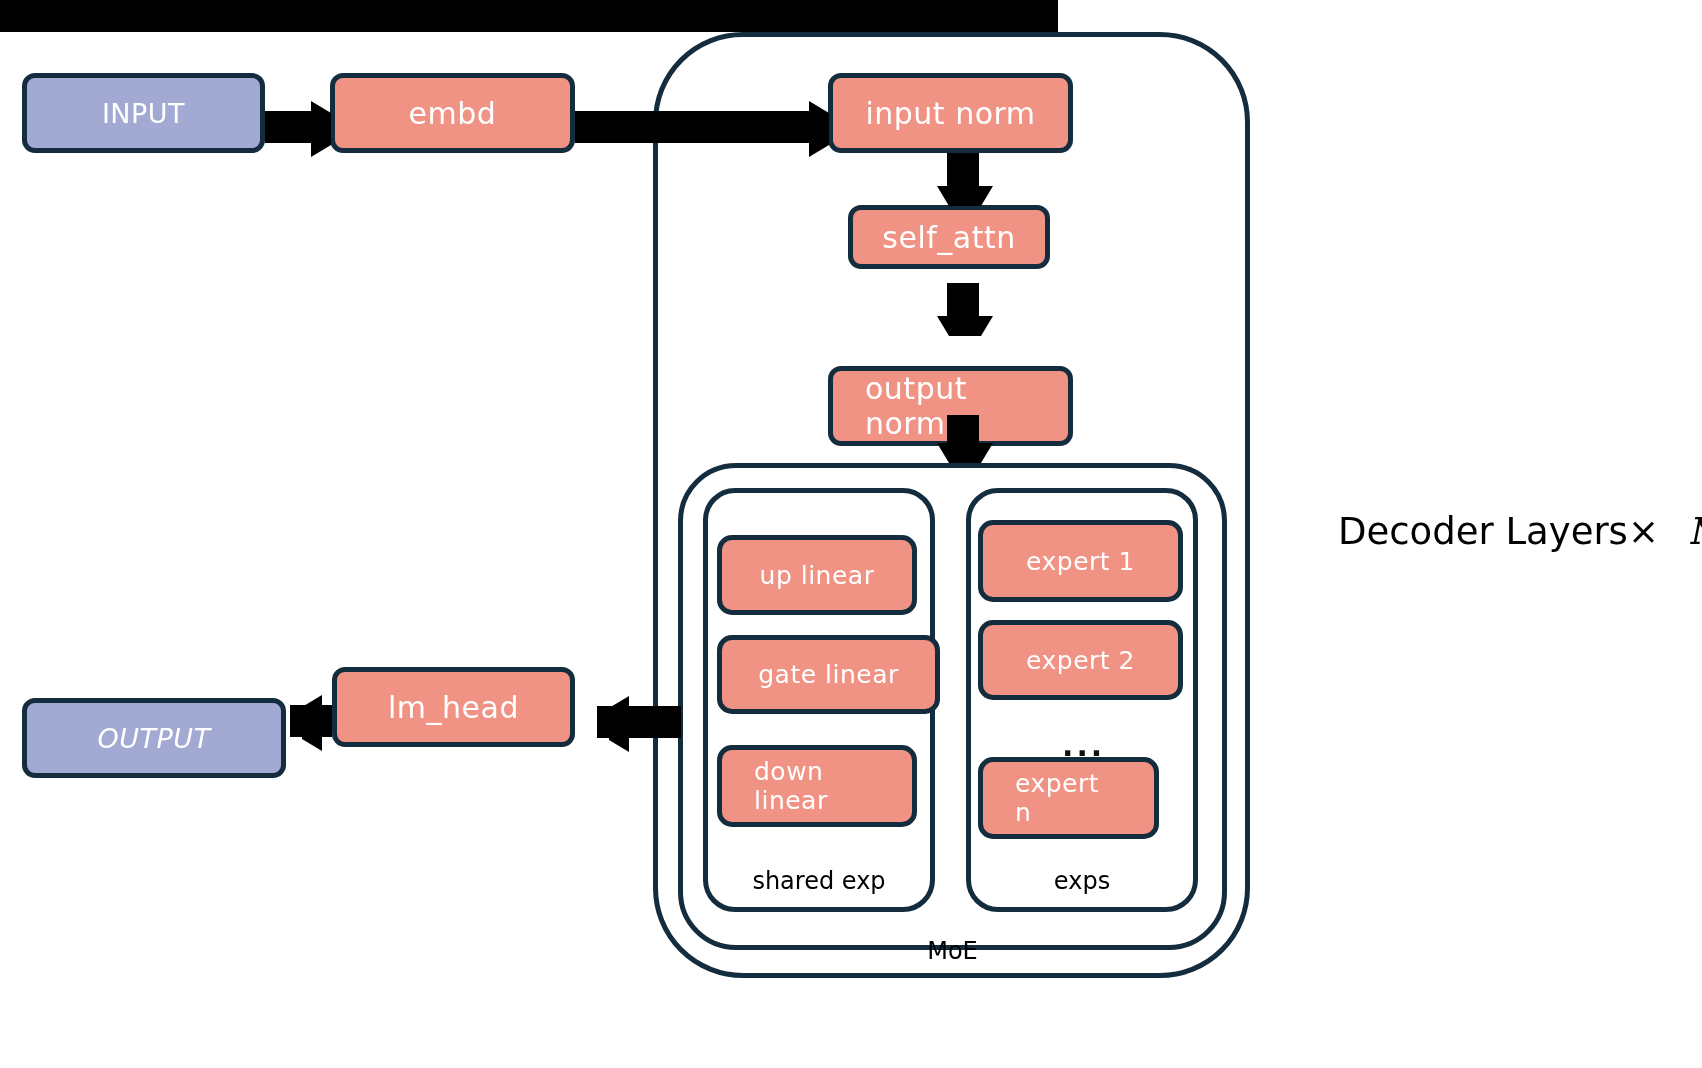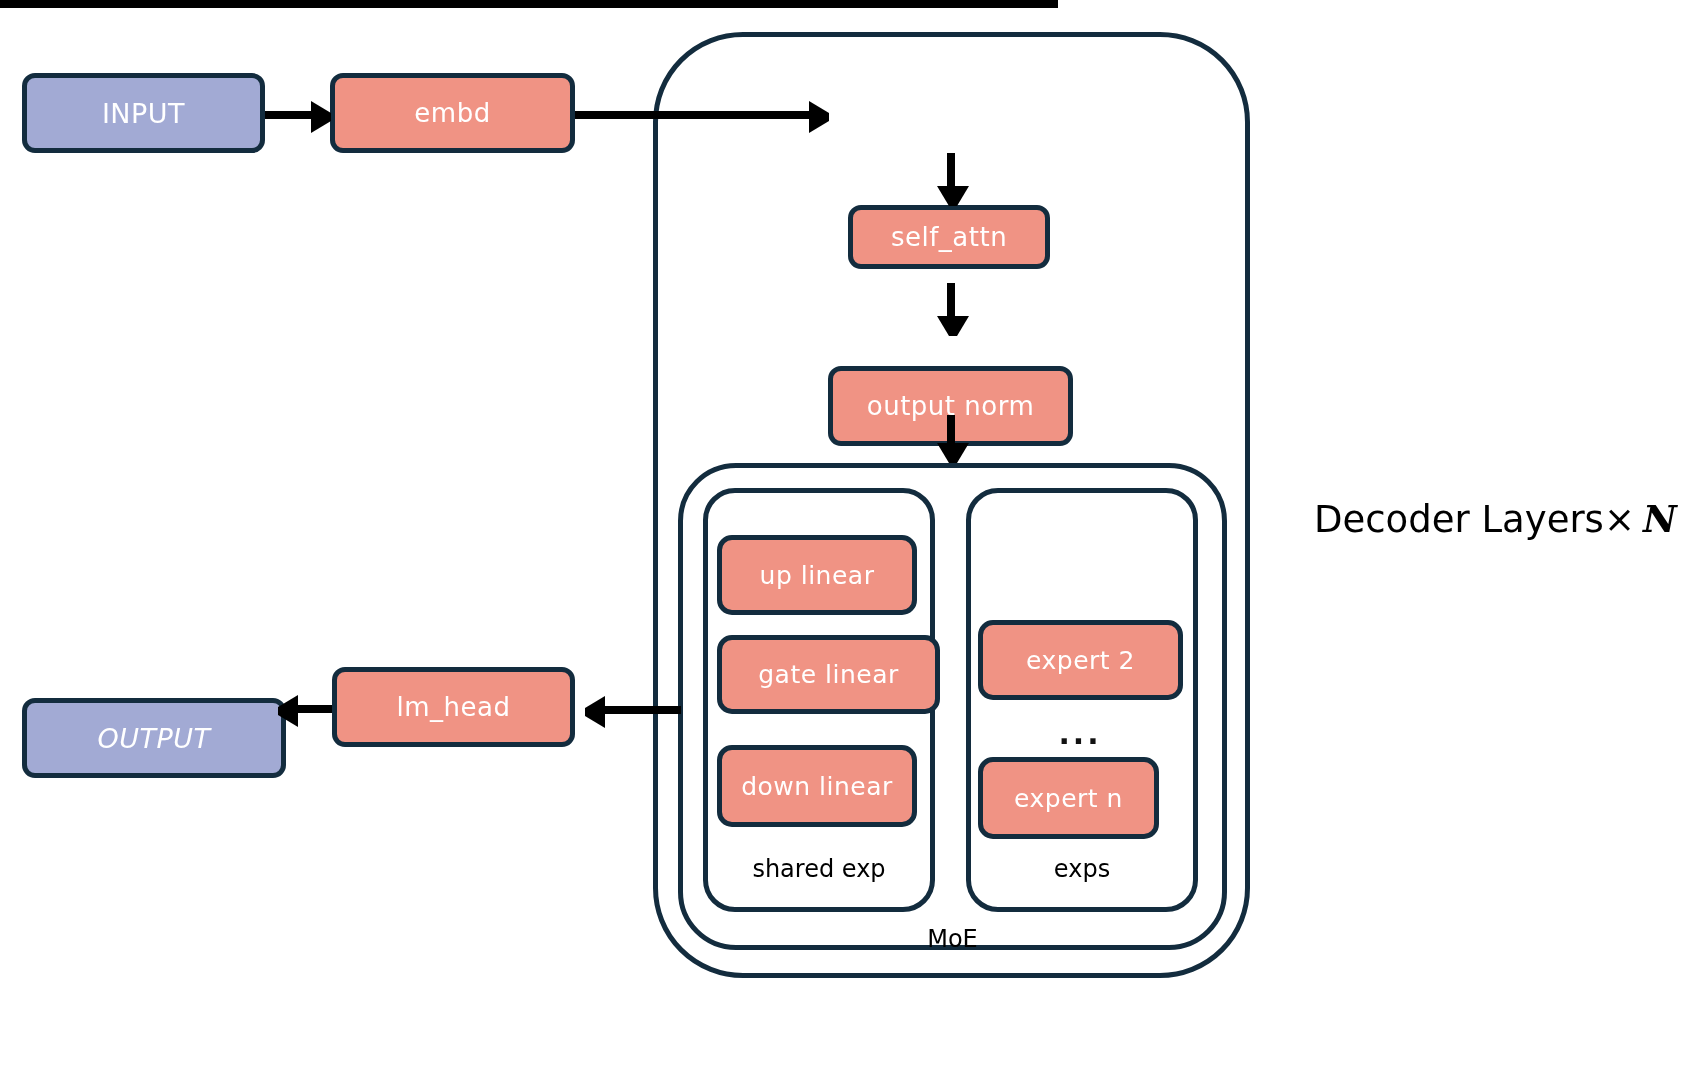--- a/index.html
+++ b/index.html
@@ -3,29 +3,29 @@
 <meta charset="utf-8">
 <style>
   :root{
     --block-fill:#F09384;
     --io-fill:#A2AAD4;
     --border:#132C3E;
     --arrow:#000000;
     --text-light:#FFFFFF;
     --text-dark:#000000;
   }
-  *{margin:0;padding:4px;box-sizing:border-box;}
+  *{margin:0;padding:16px;box-sizing:border-box;}
   html,body{width:1702px;height:1068px;background:#ffffff;overflow:hidden;
     font-family:"DejaVu Sans","Liberation Sans",sans-serif;}
   .stage{position:absolute;left:0;top:0;width:1702px;height:1068px;background:#fff;}
 
   
   .node{position:absolute;display:flex;align-items:center;justify-content:center;
     border:5px solid var(--border);border-radius:13px;
-    color:var(--text-light);font-size:26px;font-weight:500;letter-spacing:.5px;}
+    color:var(--text-light);font-size:30px;font-weight:500;letter-spacing:.5px;}
   .node.red{background:var(--block-fill);}
   .node.purple{background:var(--io-fill);font-size:27px;}
 
   
   .container{position:absolute;border:5px solid var(--border);background:transparent;}
   .decoder-box{left:653px;top:32px;width:597px;height:946px;border-radius:90px;}
   .moe-box{left:678px;top:463px;width:549px;height:487px;border-radius:58px;}
   .col-box{top:488px;width:232px;height:424px;border-radius:32px;}
   .shared-box{left:703px;}
   .exps-box{left:966px;}
@@ -67,20 +67,23 @@
   <div class="container col-box exps-box"></div>
 
   <div class="node purple" style="left:22px;top:73px;width:243px;height:80px;">
     <span>INPUT</span>
   </div>
 
   <div class="node red" style="left:330px;top:73px;width:245px;height:80px;">
     <span>embd</span>
   </div>
 
+  <div class="node red" style="left:828px;top:73px;width:245px;height:80px;">
+    <span>input norm</span>
+  </div>
 
   <div class="node red" style="left:848px;top:205px;width:202px;height:64px;">
     <span>self_attn</span>
   </div>
 
   <div class="node red" style="left:828px;top:335px;width:245px;height:80px;margin-top:31px;">
     <span>output norm</span>
   </div>
 
   <div class="node red inner" style="left:717px;top:535px;width:200px;height:80px;">
@@ -88,20 +91,23 @@
   </div>
 
   <div class="node red inner" style="left:717px;top:635px;width:223px;height:79px;">
     <span>gate linear</span>
   </div>
 
   <div class="node red inner" style="left:717px;top:745px;width:200px;height:82px;">
     <span>down linear</span>
   </div>
 
+  <div class="node red inner" style="left:978px;top:520px;width:205px;height:82px;">
+    <span>expert 1</span>
+  </div>
 
   <div class="node red inner" style="left:978px;top:620px;width:205px;height:80px;">
     <span>expert 2</span>
   </div>
 
   <div class="dots" style="left:1030px;top:712px;width:100px;">
     <span>...</span>
   </div>
 
   <div class="node red inner" style="left:978px;top:757px;width:181px;height:82px;">

